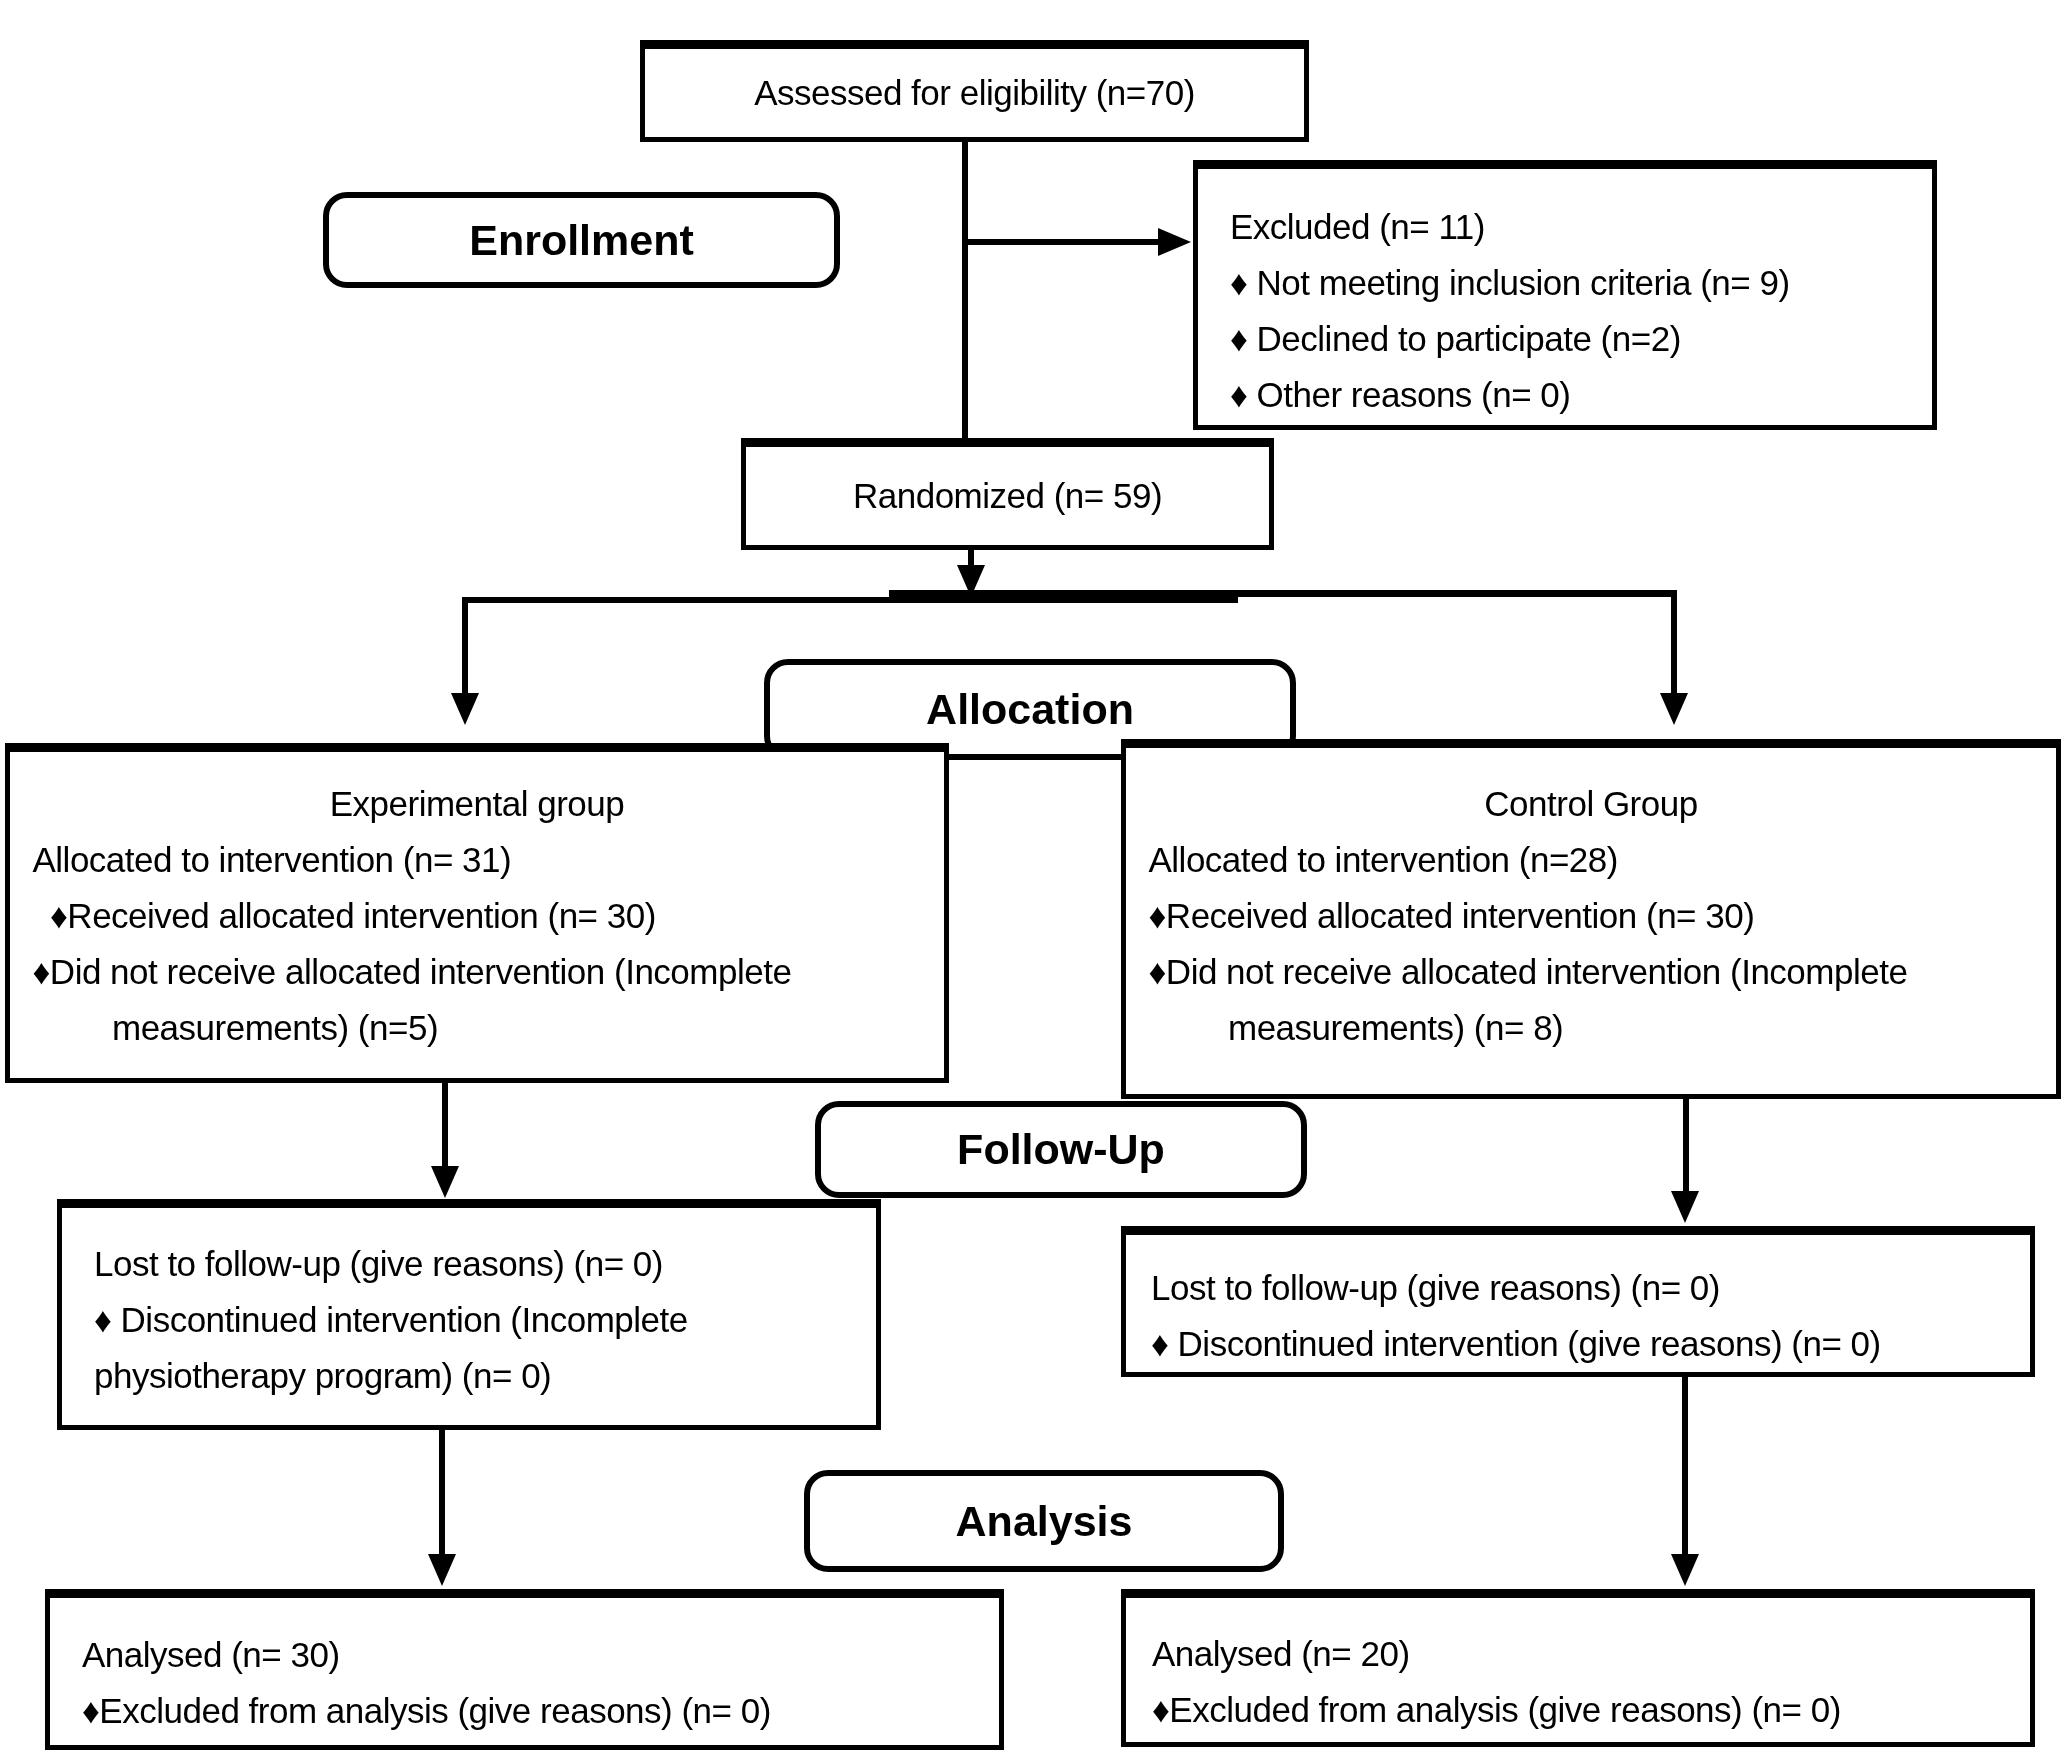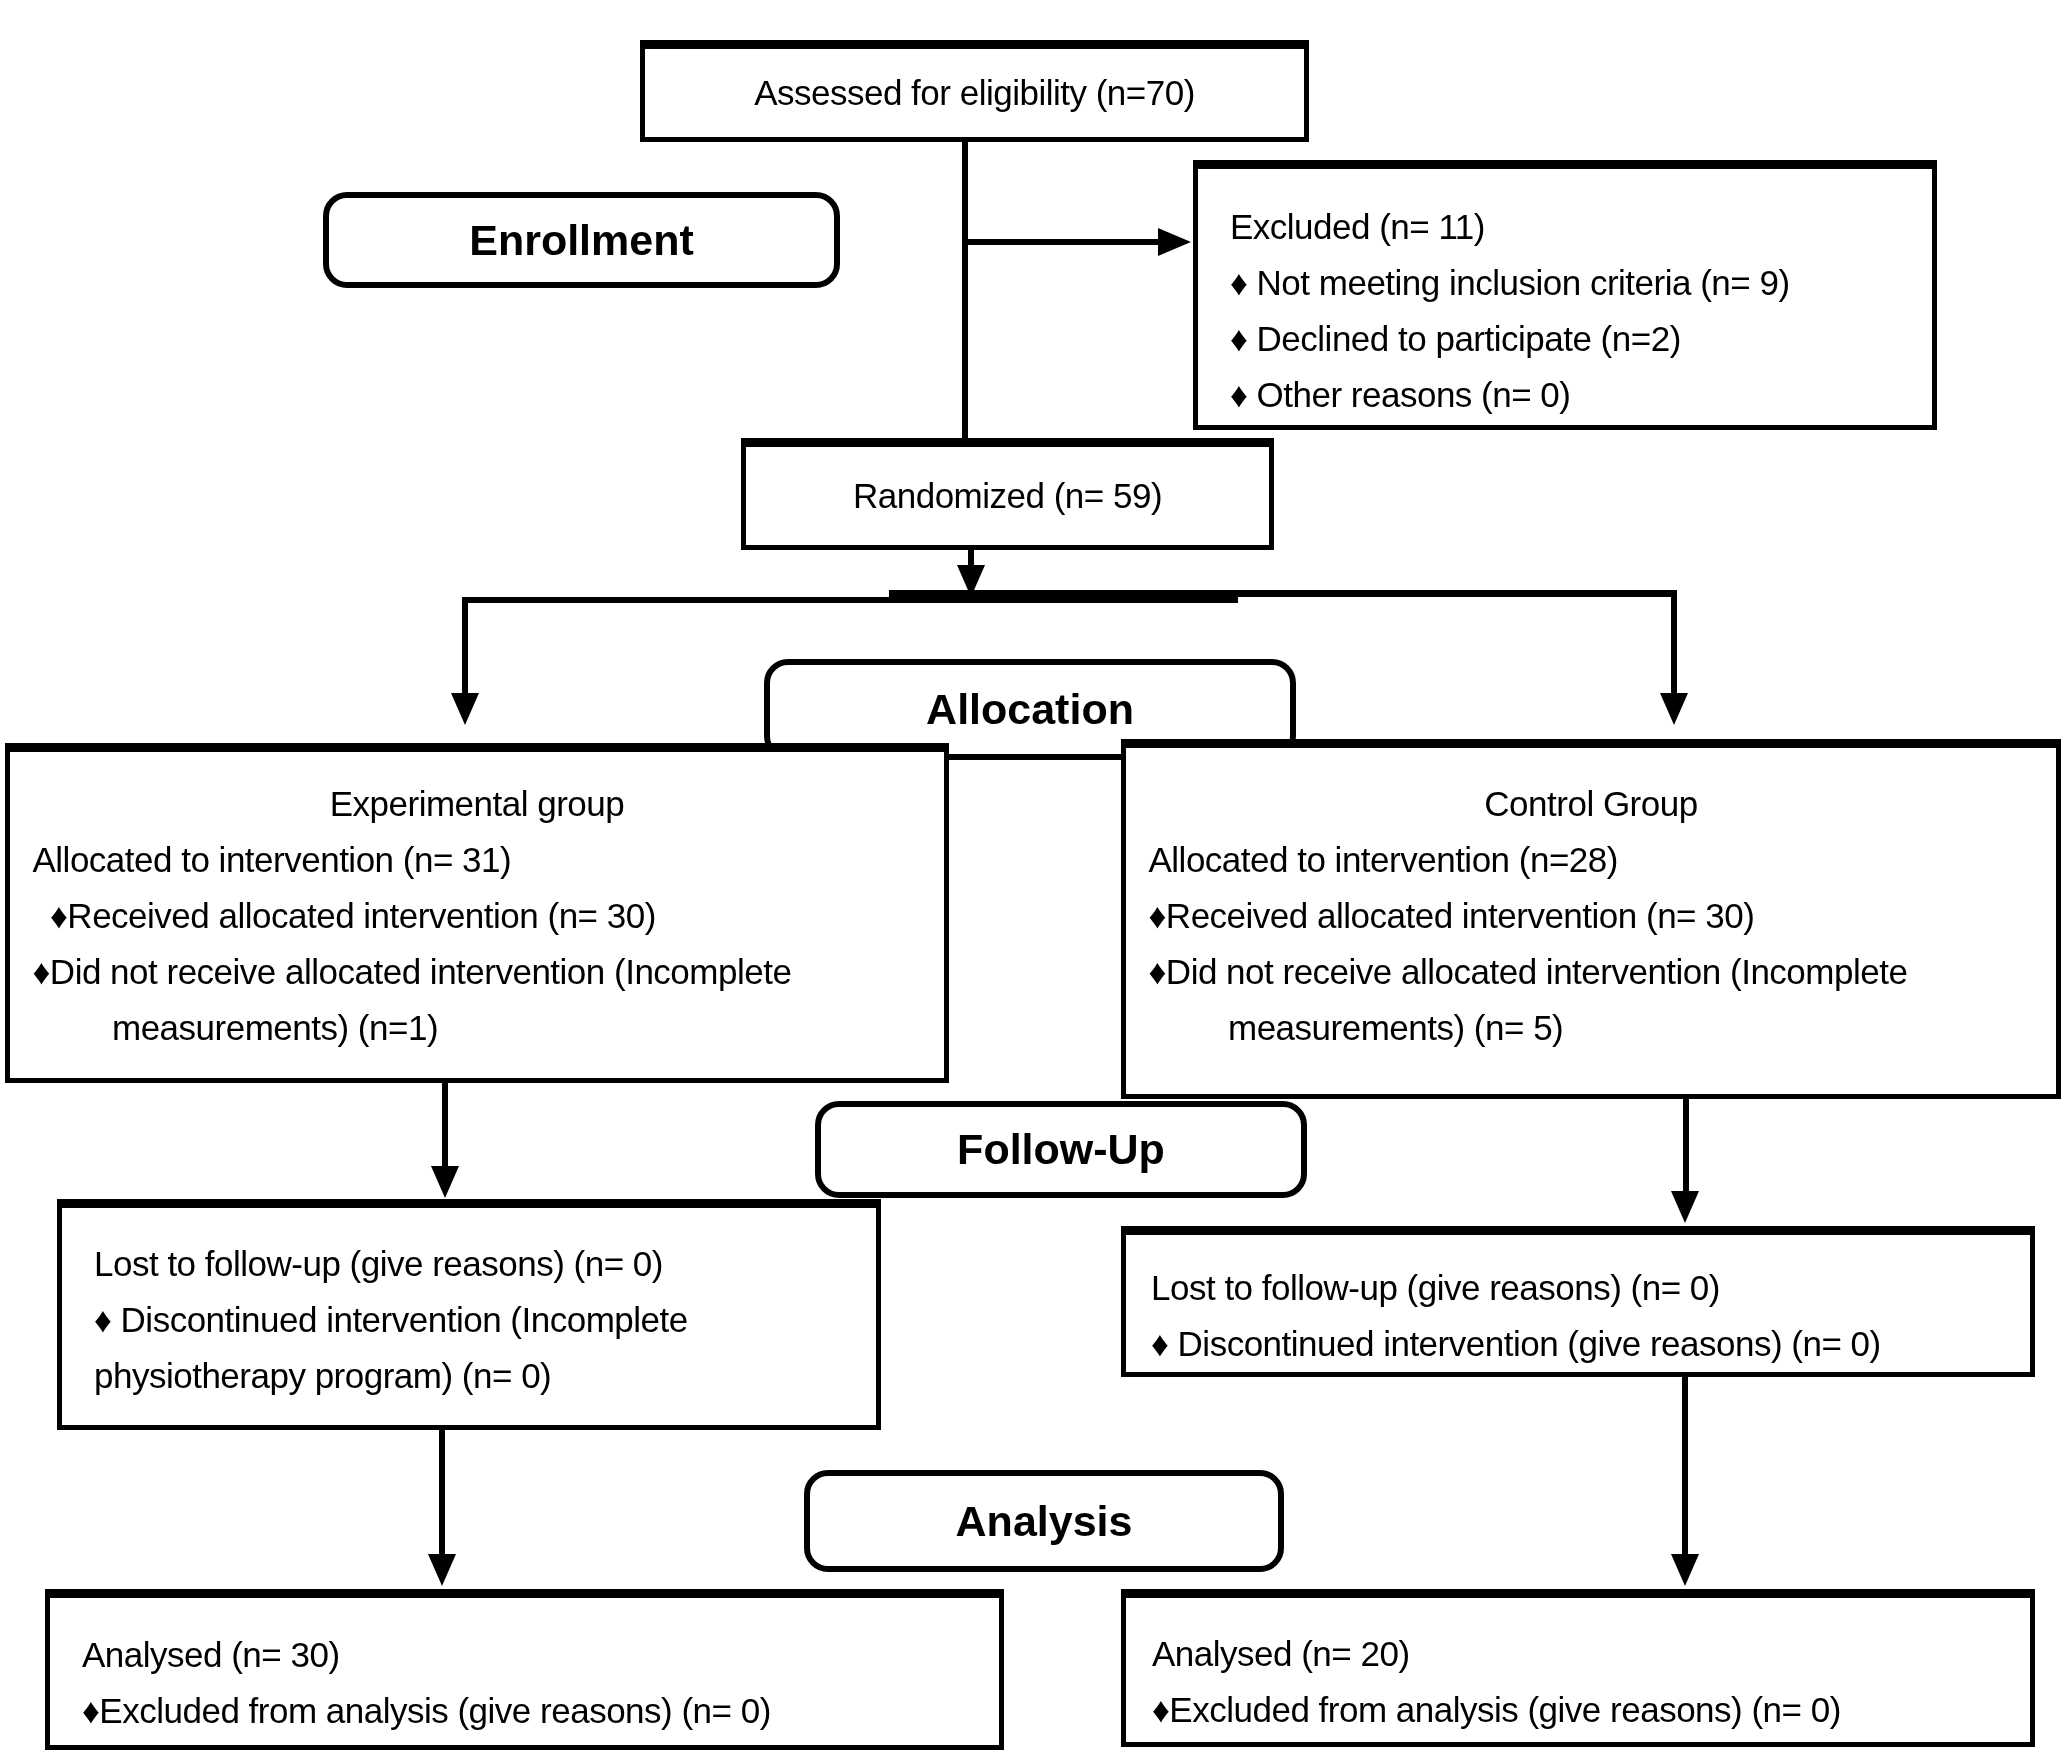--- a/index.html
+++ b/index.html
@@ -113,29 +113,29 @@
 
   <div class="stage" style="left:764px;top:628px;width:532px;height:101px;margin-top:31px;">
     <span>Allocation</span>
   </div>
 
   <div class="box" style="left:5px;top:731px;width:944px;height:340px;padding-top:24px;margin-top:12px;">
     <div class="ln center">Experimental group</div>
     <div class="ln" style="padding-left:22.5px;">Allocated to intervention (n= 31)</div>
     <div class="ln" style="padding-left:40px;">♦Received allocated intervention (n= 30)</div>
     <div class="ln" style="padding-left:22.5px;">♦Did not receive allocated intervention (Incomplete</div>
-    <div class="ln indent">measurements) (n=1)</div>
+    <div class="ln indent">measurements) (n=5)</div>
   </div>
 
   <div class="box" style="left:1121px;top:739px;width:940px;height:360px;padding-top:27.5px;">
     <div class="ln center">Control Group</div>
     <div class="ln" style="padding-left:22.5px;">Allocated to intervention (n=28)</div>
     <div class="ln" style="padding-left:22.5px;">♦Received allocated intervention (n= 30)</div>
     <div class="ln" style="padding-left:22.5px;">♦Did not receive allocated intervention (Incomplete</div>
-    <div class="ln indent">measurements) (n= 5)</div>
+    <div class="ln indent">measurements) (n= 8)</div>
   </div>
 
   <div class="stage" style="left:791px;top:1101px;width:492px;height:97px;margin-left:24px;">
     <span>Follow-Up</span>
   </div>
 
   <div class="box" style="left:57px;top:1199px;width:824px;height:231px;padding-top:27.5px;padding-left:32px;">
     <div class="ln">Lost to follow-up (give reasons) (n= 0)</div>
     <div class="ln">♦ Discontinued intervention (Incomplete</div>
     <div class="ln">physiotherapy program) (n= 0)</div>

